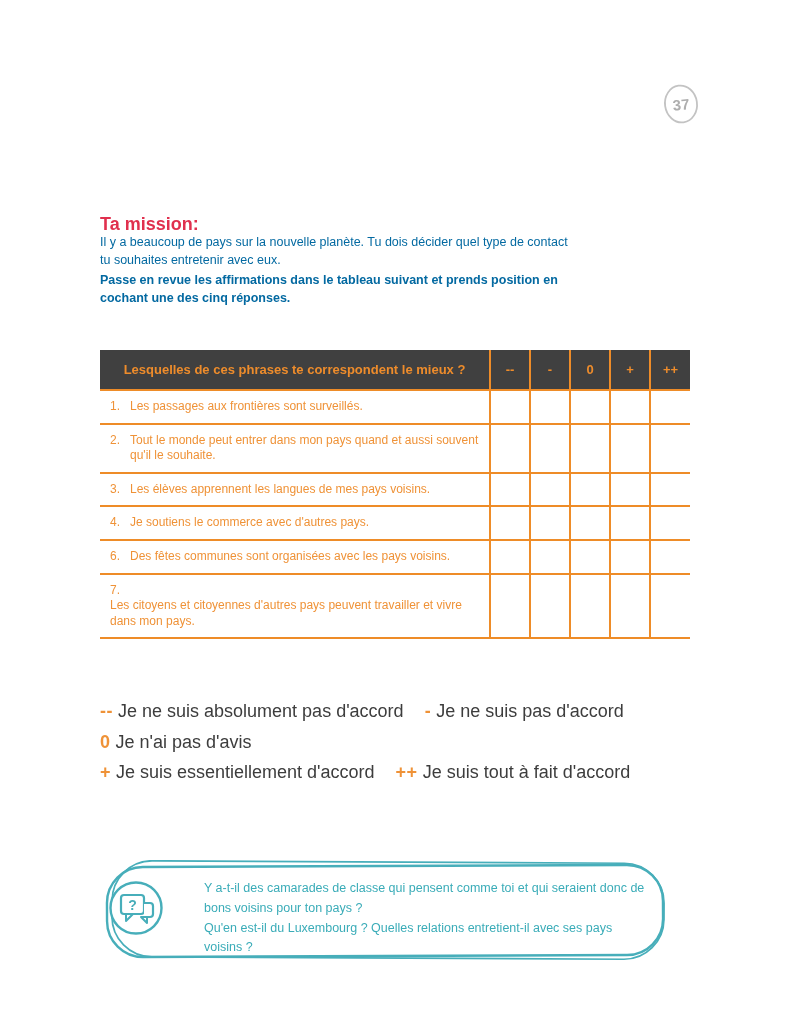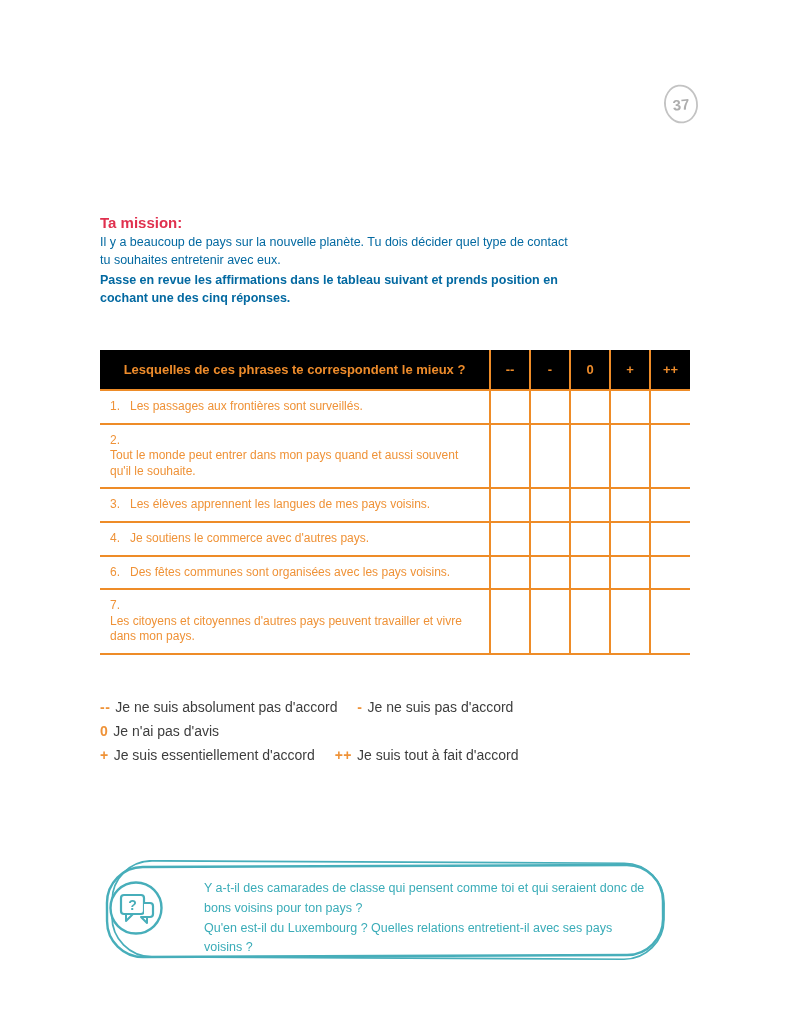--- a/index.html
+++ b/index.html
@@ -41,69 +41,69 @@
     font-size: 13.5px;
     font-weight: bold;
     letter-spacing: 0.2px;
     transform: rotate(-0.5deg);
     white-space: nowrap;
   }
 
   
   .mission-label {
     position: absolute; left: 100px; top: 214px;
-    color: #e0304e; font-weight: bold; font-size: 15px;
+    color: #e0304e; font-weight: bold; font-size: 18px;
   }
   .para {
     position: absolute; left: 100px;
     color: #0369a1; font-size: 12.5px; line-height: 1.45;
     white-space: pre-line;
   }
   .para1 { top: 233px; width: 500px; }
   .para2 { top: 271px; width: 500px; font-weight: bold; }
 
   
   .rating-table {
     position: absolute; left: 100px; top: 350px;
     border-collapse: collapse;
     table-layout: fixed;
     width: 590px;
   }
   .rating-table col.qcol { width: 390px; }
   .rating-table col.acol { width: 40px; }
   .rating-table th {
-    background: #000000;
+    background: #404040;
     color: #ee8c2b;
     font-size: 13px;
     font-weight: bold;
     padding: 12px 8px;
     border-bottom: 2px solid #ee8c28;
   }
   .rating-table th.opt { border-left: 2px solid #ee8c28; font-size: 13px; }
   .rating-table td {
     border-bottom: 2px solid #ee8c28;
     vertical-align: middle;
   }
   .rating-table td.q {
     color: #ef9237;
     font-size: 12px;
     line-height: 1.3;
-    padding: 8px 24px 8px 10px;
+    padding: 8px 8px 8px 10px;
     white-space: pre-line;
   }
   .rating-table td.q .rownum {
     display: inline-block; width: 20px; font-size: 12px;
   }
   .rating-table td.q .rowtext { display: inline-block; vertical-align: top; }
   .rating-table td.a { border-left: 2px solid #ee8c28; }
 
   
   .legend {
     position: absolute; left: 100px; top: 696px; width: 560px;
-    color: #3d3d3d; font-size: 14px; line-height: 1.7;
+    color: #3d3d3d; font-size: 18px; line-height: 1.7;
   }
   .legend .sym {
     color: #ef9237; font-weight: bold; margin-right: 5px; letter-spacing: 0.5px;
   }
   .legend .item { margin-right: 16px; white-space: nowrap; }
 
   
   .bubble {
     position: absolute; left: 103px; top: 860px;
     width: 566px; height: 104px;

